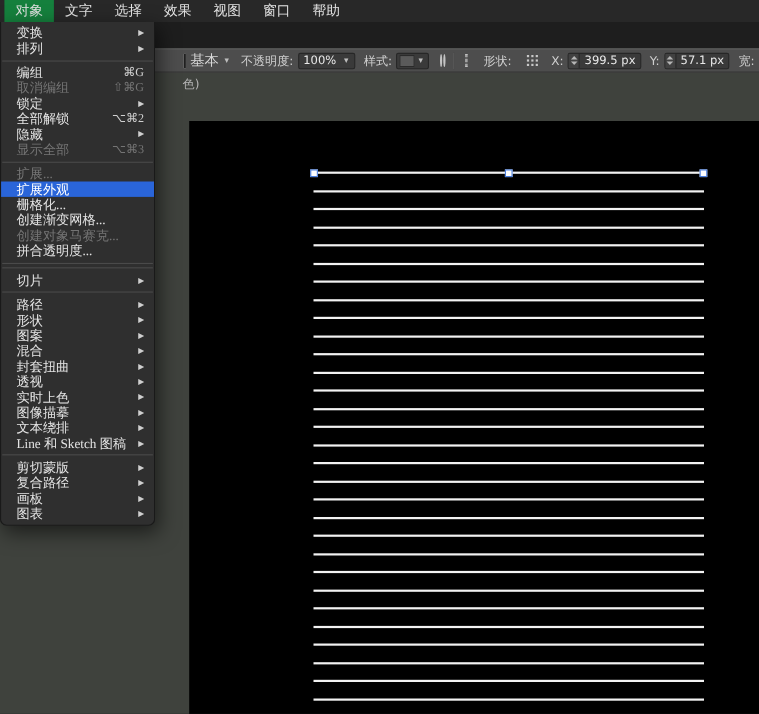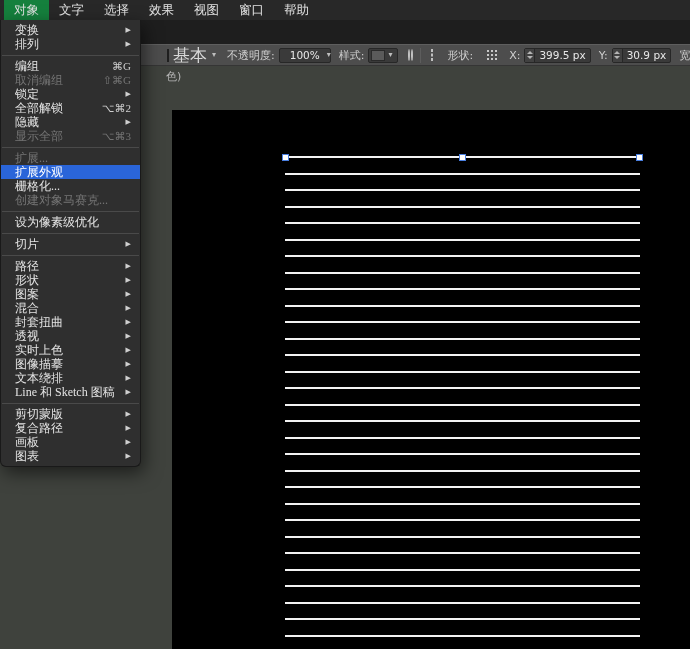--- a/index.html
+++ b/index.html
@@ -26,31 +26,31 @@
     background:#1e1e1e;z-index:5;
   }
   
   #control-bar{
     position:absolute;top:44px;left:0;width:690px;height:22px;
     background:#4d4d4d;border-top:1px solid #5e5e5e;border-bottom:1px solid #353535;
     display:flex;align-items:center;box-sizing:border-box;
     padding-left:167px;z-index:6;white-space:nowrap;overflow:hidden;
   }
   .cb-label{font-size:11px;color:#cfcfcf;margin:0 4px 0 8px;}
-  .cb-link{font-size:17px;color:#d8d8d8;margin:0 2px 0 4px;cursor:pointer;}
+  .cb-link{font-size:13px;color:#d8d8d8;margin:0 2px 0 4px;cursor:pointer;}
   .cb-chevron{font-size:8px;color:#bdbdbd;margin:0 3px;line-height:10px;}
   .cb-swatch{
     width:11px;height:11px;background:#e6e6e6;border:1px solid #1f1f1f;display:inline-block;
   }
   .cb-field{
     height:15px;background:#3a3a3a;border:1px solid #272727;border-radius:2px;
     display:inline-flex;align-items:center;color:#e8e8e8;font-size:10.5px;
     padding:0 2px;box-sizing:border-box;
   }
-  .cb-opacity{width:52px;justify-content:space-between;padding:0 2px 0 6px;}
+  .cb-opacity{width:52px;justify-content:flex-end;padding:0 2px 0 6px;}
   .cb-style{width:30px;justify-content:flex-end;}
   .cb-mini-swatch{width:12px;height:9px;background:#5a5a5a;border:1px solid #2a2a2a;margin-right:auto;}
   .cb-num{width:75px;padding:0;}
   .cb-val{padding:0 4px;}
   .cb-stepper{
     width:9px;height:100%;border-right:1px solid #272727;
     display:inline-flex;flex-direction:column;align-items:center;justify-content:center;gap:2px;
     background:#414141;
   }
   .cb-stepper i{display:block;width:0;height:0;border-left:3px solid transparent;border-right:3px solid transparent;}
@@ -147,21 +147,21 @@
         </span>
       <span class="cb-val">399.5 px</span>
     </span>
 
     <span class="cb-label">Y:</span>
     <span class="cb-field cb-num">
       <span class="cb-stepper">
           <i class="up"></i>
           <i class="dn"></i>
         </span>
-      <span class="cb-val">30.9 px</span>
+      <span class="cb-val">57.1 px</span>
     </span>
 
     <span class="cb-label">宽:</span>
   </div>
 
   <div id="tab-text">
     <span>色)</span>
   </div>
 
   <div id="artboard">
@@ -250,29 +250,33 @@
         <span></span>
       </div>
       <div class="menu-item highlighted">
         <span class="mi-label">扩展外观</span>
         <span></span>
       </div>
       <div class="menu-item">
         <span class="mi-label">栅格化...</span>
         <span></span>
       </div>
+      <div class="menu-item">
+        <span class="mi-label">创建渐变网格...</span>
+        <span></span>
+      </div>
       <div class="menu-item disabled">
         <span class="mi-label">创建对象马赛克...</span>
         <span></span>
       </div>
-      <div class="menu-sep"></div>
-      <div class="menu-item">
-        <span class="mi-label">设为像素级优化</span>
-        <span></span>
-      </div>
+      <div class="menu-item">
+        <span class="mi-label">拼合透明度...</span>
+        <span></span>
+      </div>
+      <div class="menu-sep"></div>
       <div class="menu-sep"></div>
       <div class="menu-item">
         <span class="mi-label">切片</span>
         <span class="mi-arrow">▶</span>
       </div>
       <div class="menu-sep"></div>
       <div class="menu-item">
         <span class="mi-label">路径</span>
         <span class="mi-arrow">▶</span>
       </div>

